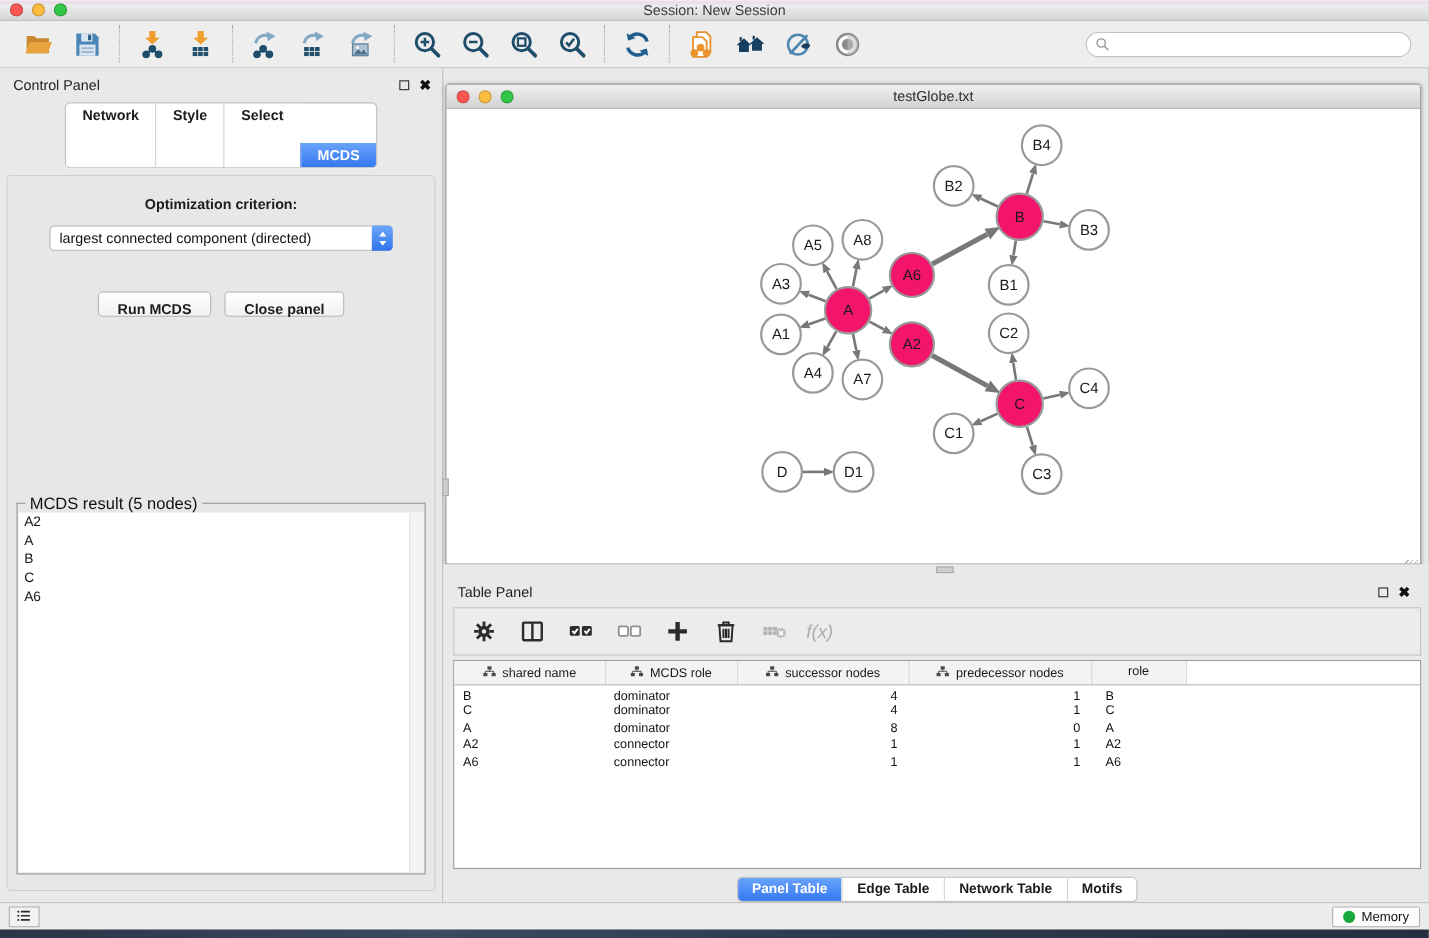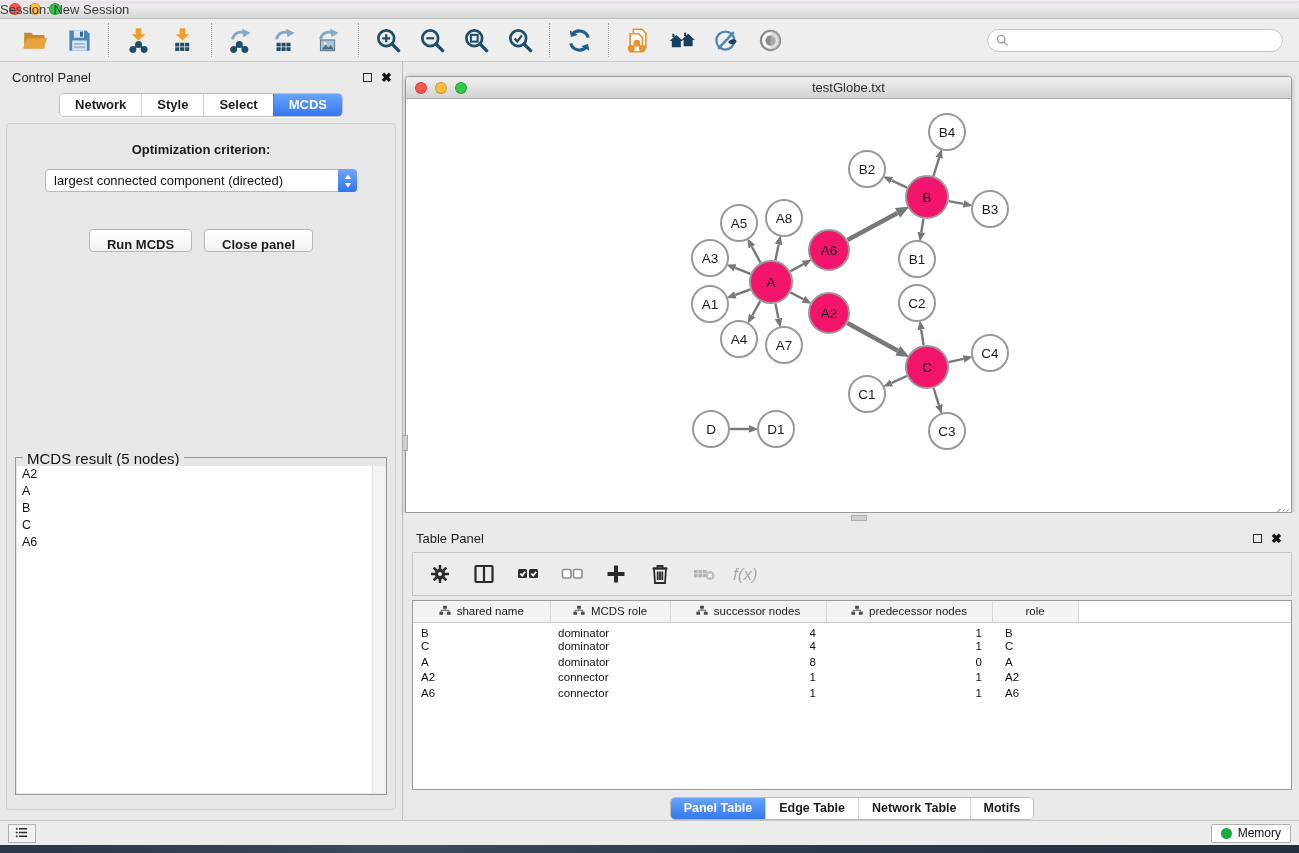--- a/index.html
+++ b/index.html
@@ -12,21 +12,21 @@
   
   .titlebar {
     position:absolute; left:0; top:0; width:1299px; height:19px;
     background:linear-gradient(#f5eef4 0%, #e9dde8 10%, #ececec 30%, #d6d6d6 100%);
     border-bottom:1px solid #b9b9b9; display:flex; align-items:center;
   }
   .lights { display:flex; gap:8px; margin-left:9px; }
   .light { width:12px; height:12px; border-radius:50%; border:1px solid rgba(0,0,0,.2); }
   .light.red{background:#fc5753}.light.yellow{background:#fdbc40}.light.green{background:#33c748}
   .titlebar .title {
-    position:absolute; left:0; right:0; text-align:left; font-size:13px; color:#3c3c3c;
+    position:absolute; left:0; right:0; text-align:center; font-size:13px; color:#3c3c3c;
   }
   
   .toolbar {
     position:absolute; left:0; top:19px; width:1299px; height:43px;
     background:#eeeeee; border-bottom:1px solid #c9c9c9;
     display:flex; align-items:center; padding:0 8px;
   }
   .tb-group { display:flex; align-items:center; gap:6px; padding:0 8px; }
   .tb-sep { width:1px; height:34px; border-left:1px dotted #a5a5a5; margin:0 2px; }
   .tb-btn { width:38px; height:34px; display:flex; align-items:center; justify-content:center; border-radius:4px; cursor:default; }
@@ -47,21 +47,21 @@
   }
   .panel-head { display:flex; align-items:center; padding:8px 10px 4px 12px; }
   .panel-head .p-title { font-size:13px; color:#1d1d1d; }
   .panel-ctrls { margin-left:auto; display:flex; align-items:center; gap:9px; }
   .float-box { width:9px; height:9px; border:1.5px solid #2b2b2b; display:inline-block; }
   .close-x { font-size:13px; font-weight:bold; color:#111; line-height:10px; }
   .seg-tabs { display:flex; justify-content:center; margin:4px 0 0 0; }
   .seg-group { display:inline-flex; border:1px solid #bdbdbd; border-radius:5px; overflow:hidden; background:#fff; box-shadow:0 1px 0 rgba(255,255,255,.7); }
   .seg-tab { padding:3px 15px 4px; font-size:13px; font-weight:bold; color:#1c1c1c; background:#fff; border-left:1px solid #d4d4d4; cursor:default; }
   .seg-tab:first-child { border-left:none; }
-  .seg-tab.selected { background:linear-gradient(#69a3f9, #3478f2); color:#fff; border-left-color:#3d7be8; }
+  .seg-tab.selected { background:linear-gradient(#69a3f9, #3478f2); color:#fff; border-left-color:#3d7be8;margin-top:36px; }
   .tab-pane {
     flex:1; margin:6px 6px 10px 6px; border:1px solid #cfcfcf; border-radius:4px;
     background:#e7e7e7; display:flex; flex-direction:column; align-items:center; padding-top:18px;
   }
   .opt-label { font-size:13px; font-weight:bold; color:#1c1c1c; }
   .criterion {
     margin-top:12px; width:312px; height:23px; background:#fff; border:1px solid #b7b7b7;
     border-radius:4px; display:flex; align-items:center; position:relative; cursor:default;
   }
   .criterion .val { flex:1; font-size:13px; color:#111; padding-left:8px; white-space:nowrap; }

